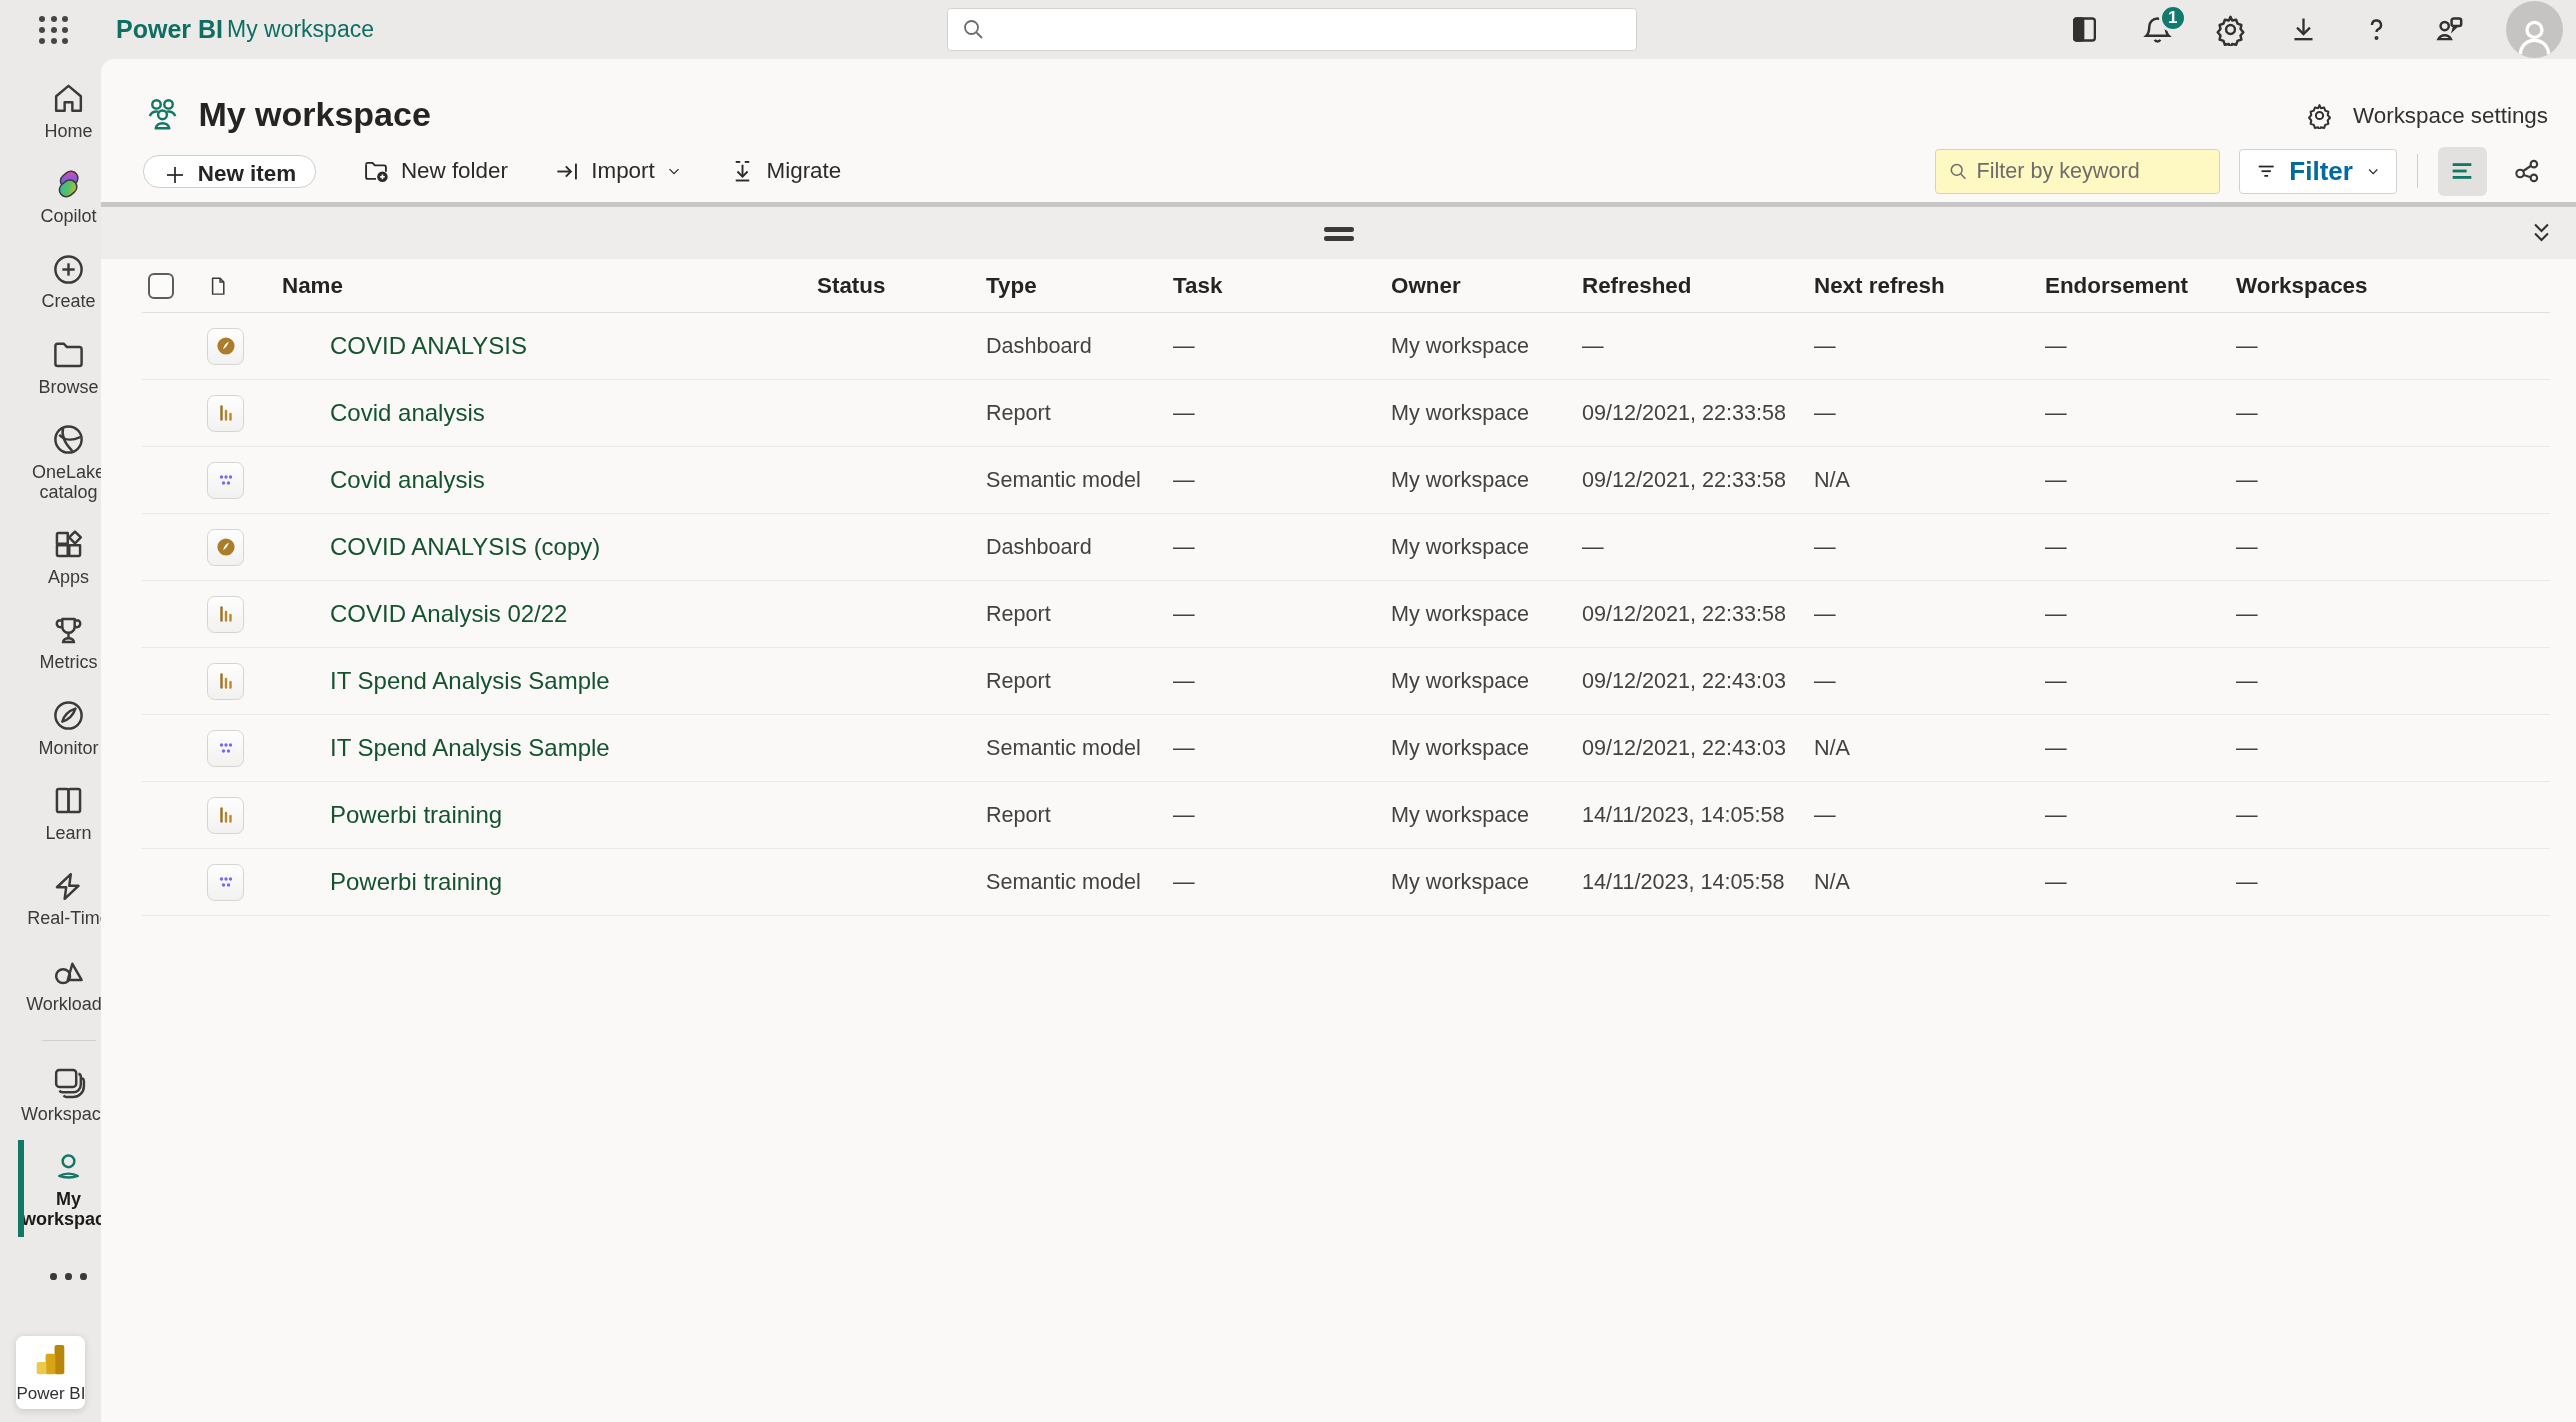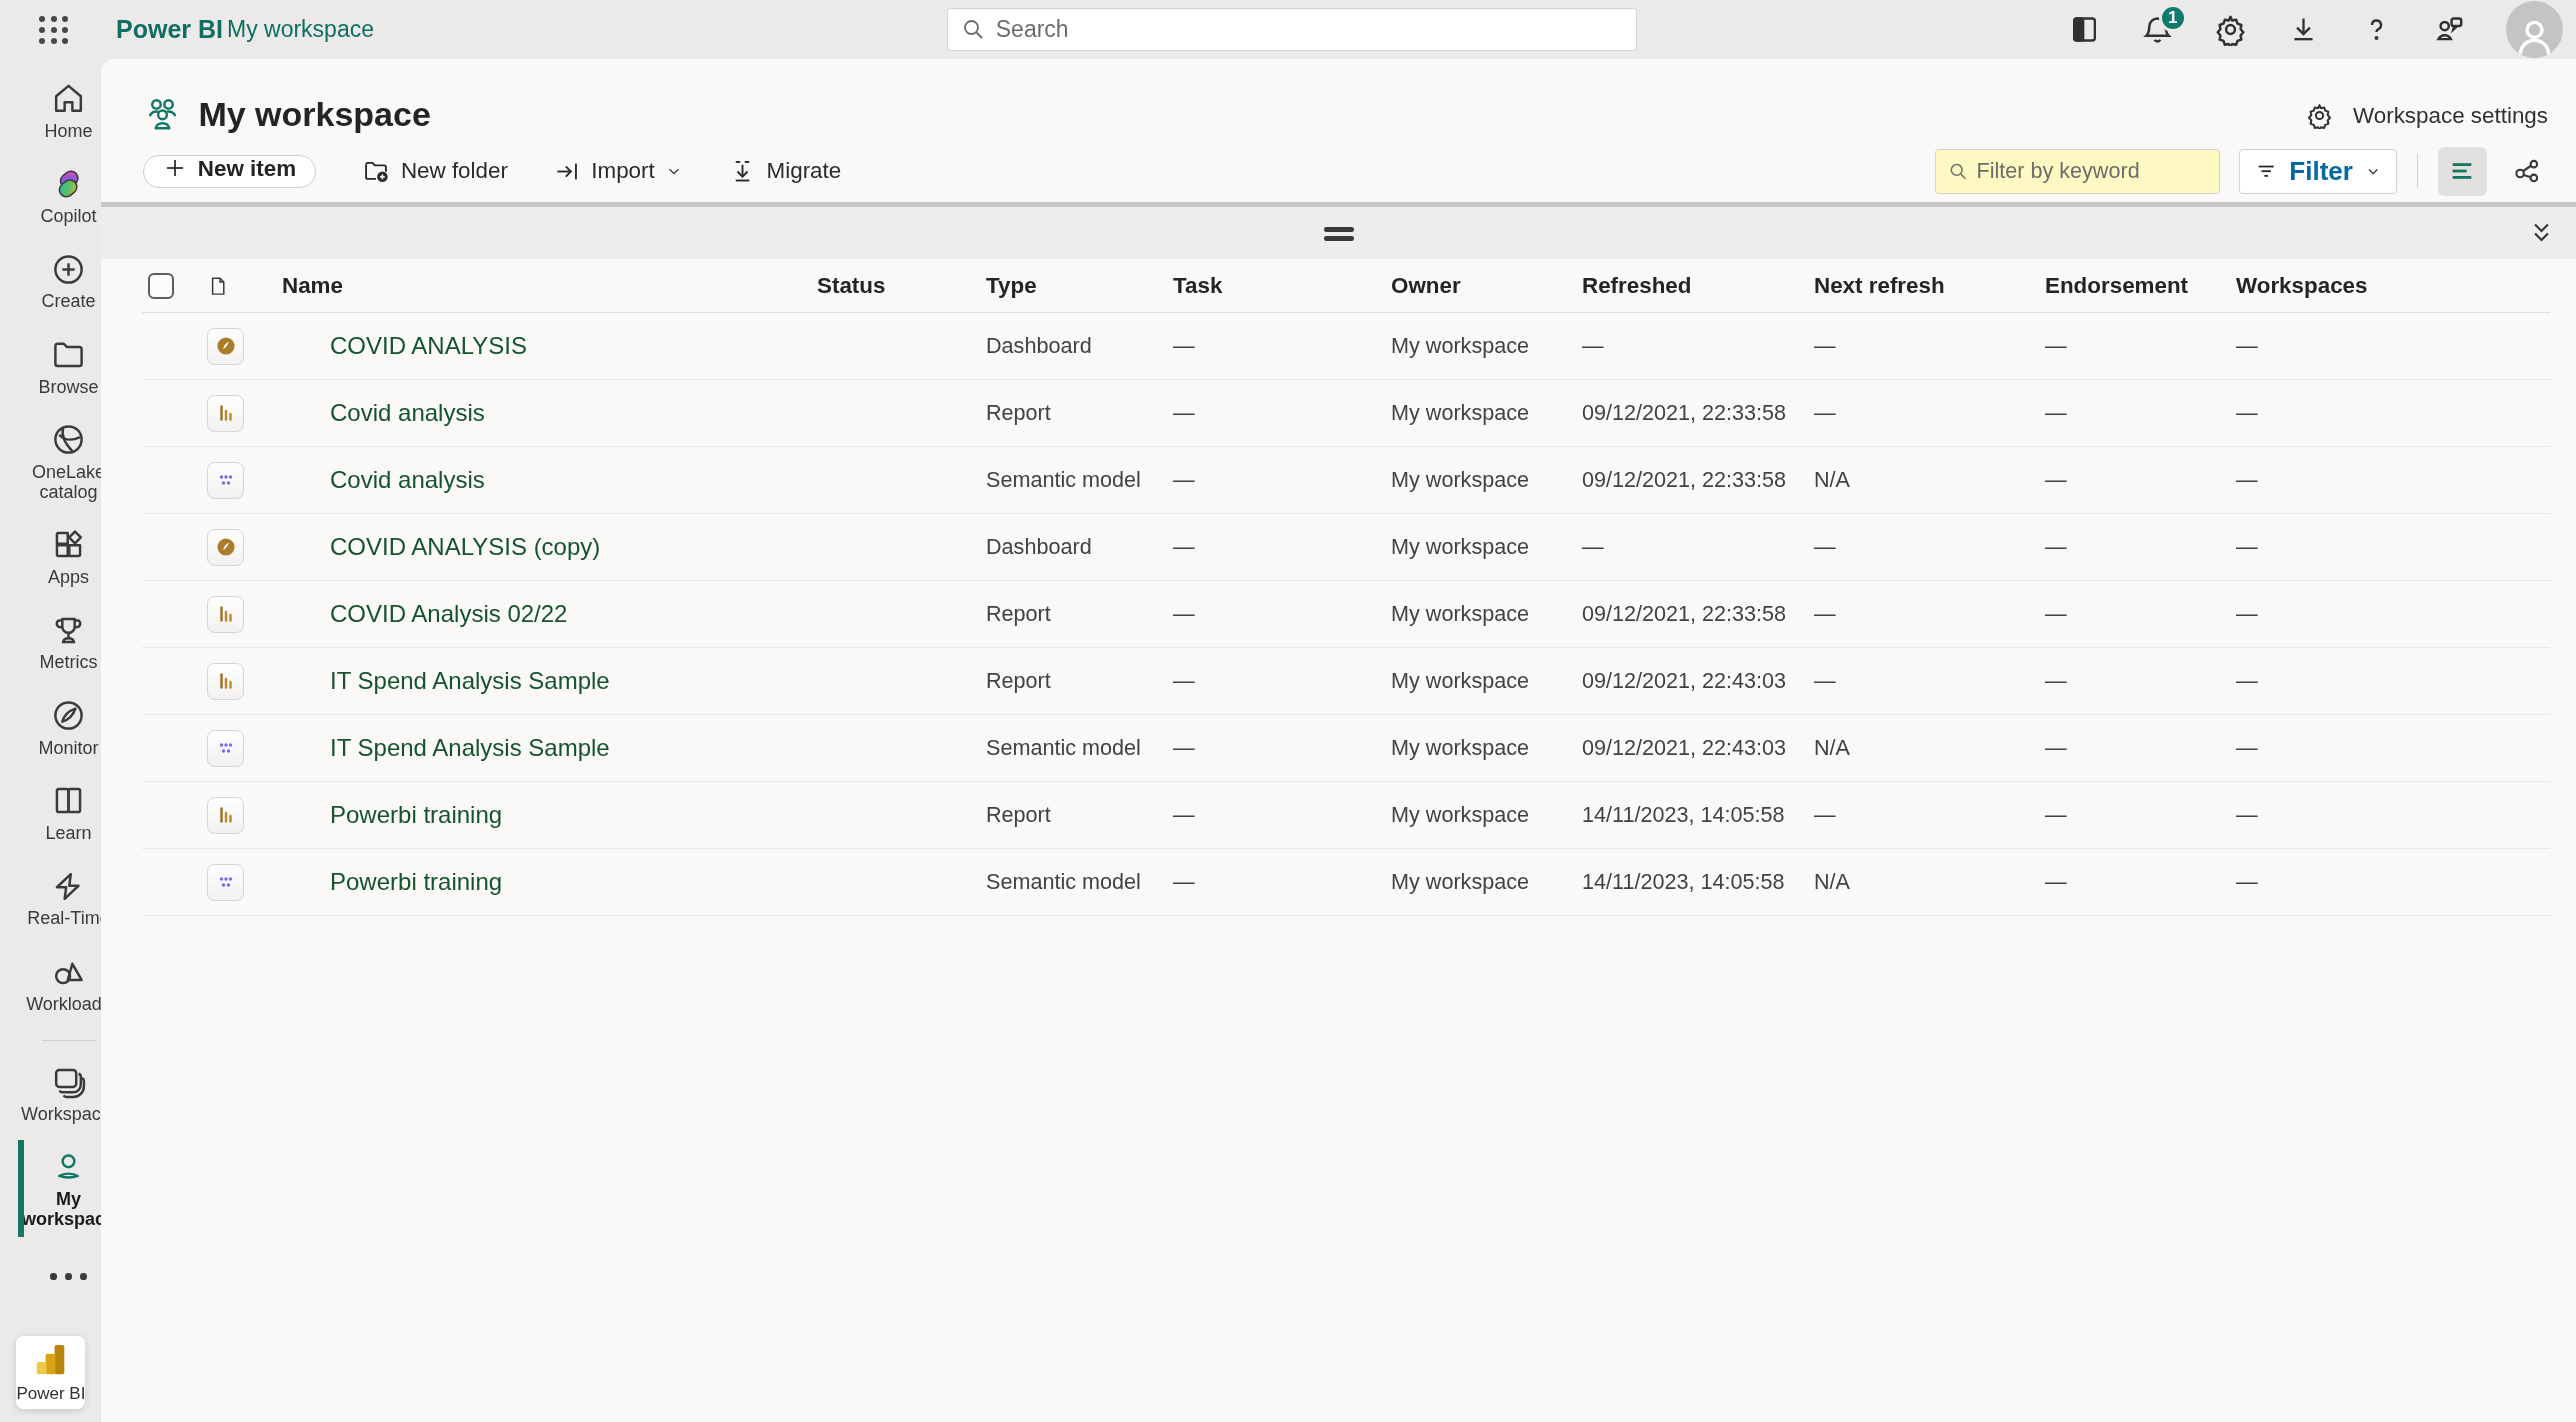--- a/index.html
+++ b/index.html
@@ -48,21 +48,21 @@
   
   .content { position:absolute; left:101px; top:59px; right:0; bottom:0; background:#faf9f8;
     border-top-left-radius:13.4px; }
   .page-head { position:absolute; left:0; top:0; right:0; height:89px; }
   .title-wrap { position:absolute; left:42px; top:36px; display:flex; align-items:center; gap:16.4px; }
   .page-title { font-size:34px; font-weight:600; color:#252423; }
   .ws-settings { position:absolute; right:28px; top:43px; display:flex; align-items:center; gap:20px;
     font-size:22.4px; color:#323130; cursor:pointer; }
 
   .toolbar { position:absolute; left:42px; top:88px; right:28px; height:48px; display:flex; align-items:center; }
-  .btn-primary-outline { display:flex; align-items:flex-start; gap:10.4px; height:33px; padding:0 19.4px;
+  .btn-primary-outline { display:flex; align-items:flex-end; gap:10.4px; height:33px; padding:0 19.4px;
     background:#fff; border:1.5px solid #d1cfcd; border-radius:16px; font-size:22.4px; font-weight:600;
     color:#252423; cursor:pointer; }
   .tool-link { display:flex; align-items:center; gap:10.4px; font-size:22.4px; color:#2b2a29; margin-left:46px; cursor:pointer; }
   .tool-right { margin-left:auto; display:flex; align-items:center; gap:19.4px; }
   .filter-input { width:285px; height:45px; background:#fef9c3; border:1.5px solid #d3d1cf; border-radius:3.7px;
     display:flex; align-items:center; gap:9px; padding:0 12px; }
   .filter-input input { border:none; outline:none; width:100%; font-size:21.6px; background:transparent;
     font-family:inherit; color:#3b3a39; }
   .filter-input input::placeholder { color:#6e6c6a; }
   .filter-btn { height:45px; padding:0 15px; background:#fff; border:1.5px solid #d3d1cf; border-radius:3.7px;
@@ -111,21 +111,20 @@
       <i></i>
   </div>
   <div class="brand">Power BI</div>
   <div class="crumb">My workspace</div>
 
   <div class="searchbox">
     <svg width="24" height="24" viewBox="0 0 24 24" fill="none" stroke="#6e6c6a" stroke-width="1.8">
       <circle cx="10.5" cy="10.5" r="6.5"></circle>
         <line x1="15.5" y1="15.5" x2="21" y2="21"></line>
     </svg>
-    <input placeholder="Search" style="">
   </div>
 
   <div class="top-icons">
     <div class="tbtn">
       <svg width="31" height="31" viewBox="0 0 24 24" fill="none" stroke="#323130" stroke-width="1.8">
         <rect x="4" y="3.5" width="16" height="17" rx="2"></rect>
           <rect x="4" y="3.5" width="7" height="17" rx="1.5" fill="#323130"></rect>
       </svg>
     </div>
     <div class="tbtn">

